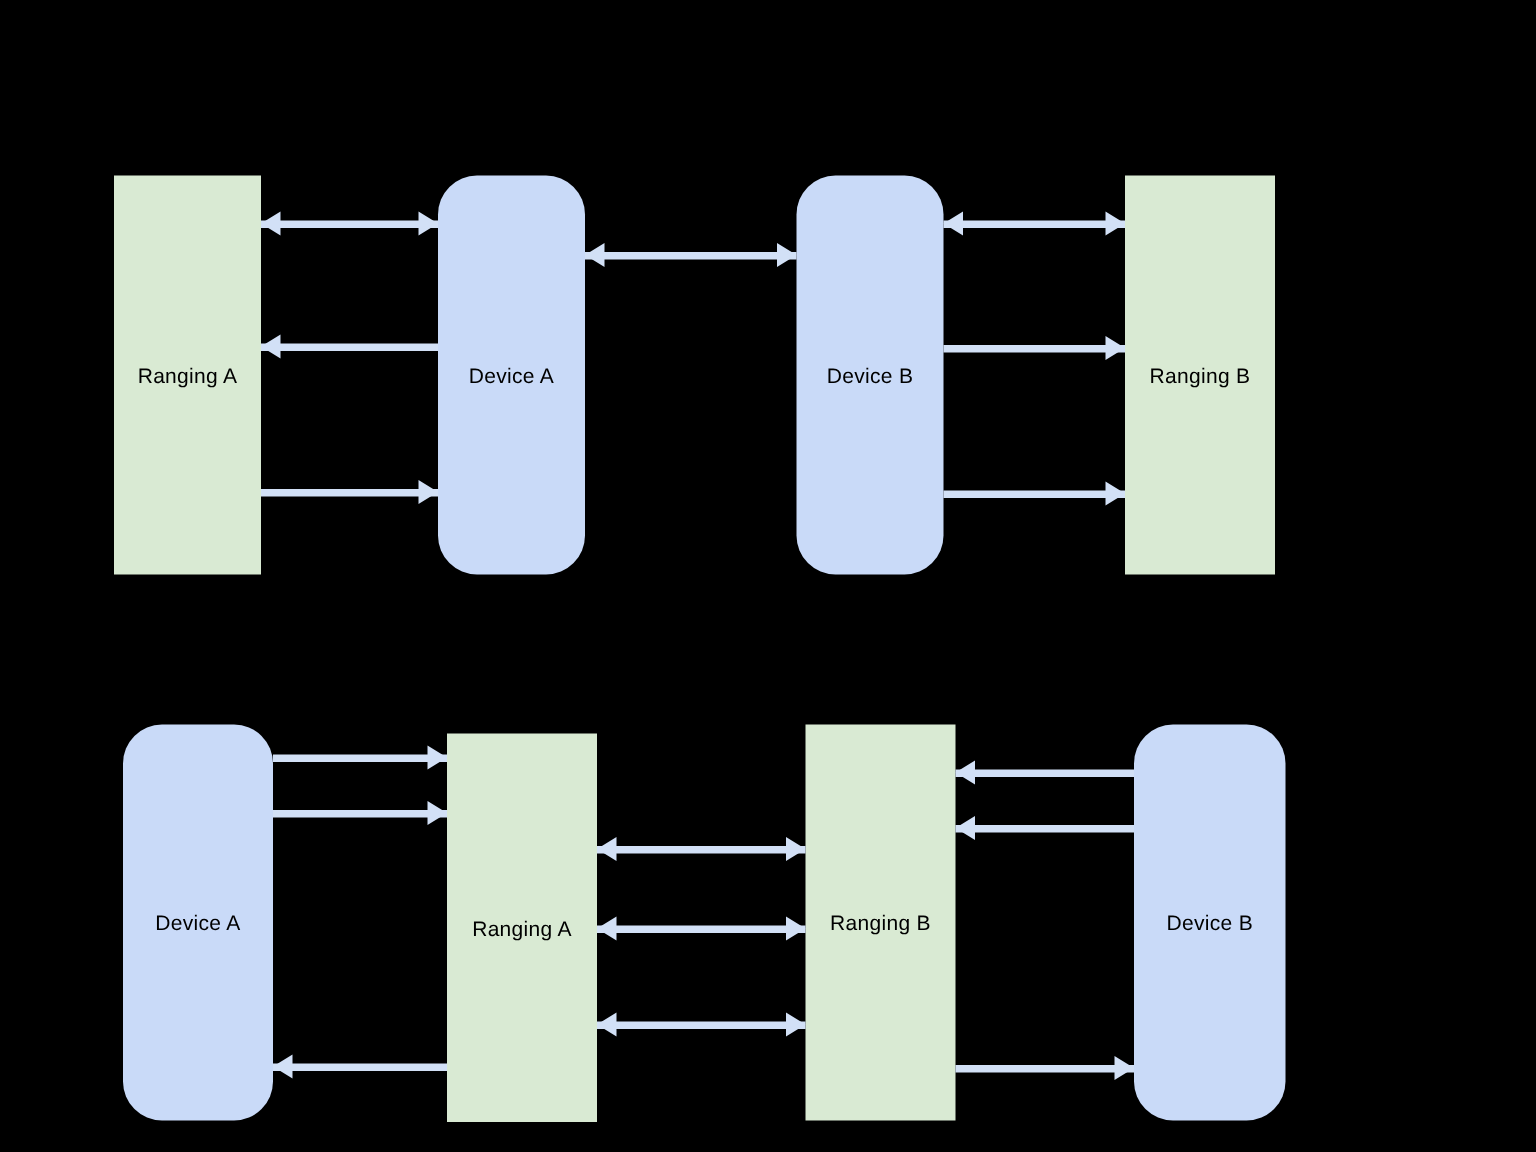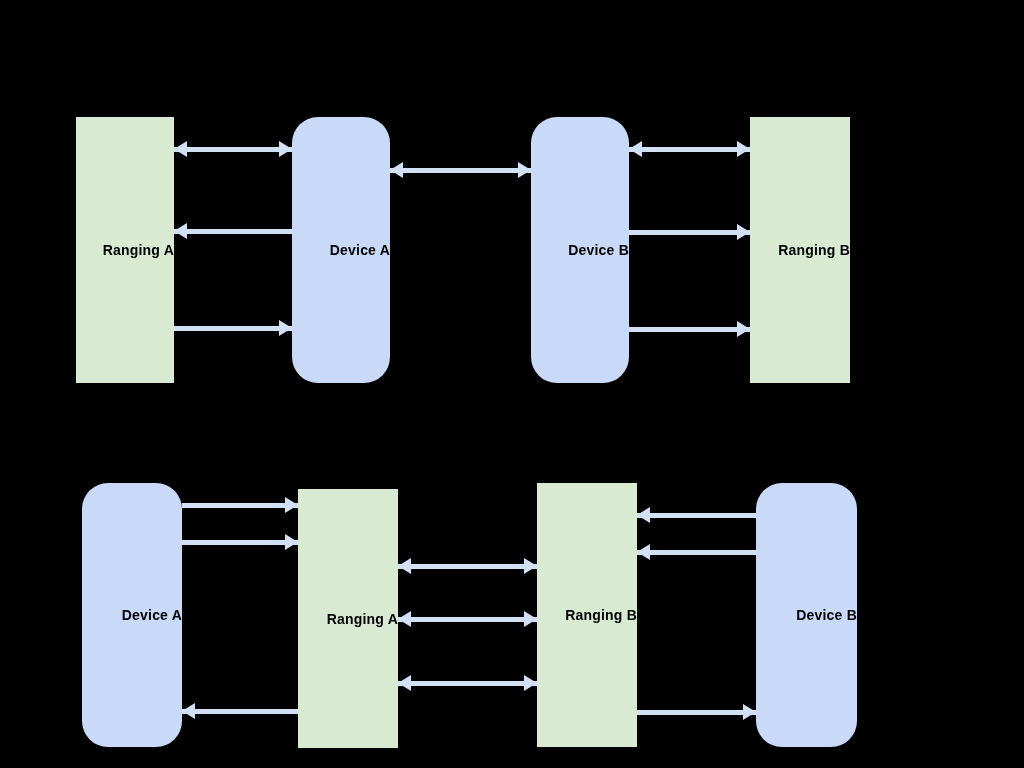--- a/index.html
+++ b/index.html
@@ -9,22 +9,22 @@
     font-family: "Liberation Sans", sans-serif;
   }
   .canvas {
     position: relative;
     width: 1024px; height: 768px;
     background: var(--bg, #000);
     overflow: hidden;
   }
   .box {
     position: absolute;
-    display: flex; align-items: center; justify-content: flex-end;
-    font-weight: bold; font-size: 14px;
+    display: flex; align-items: center; justify-content: center;
+    font-weight: normal; font-size: 14px;
     color: var(--label-text, #000);
     text-align: center;
     letter-spacing: 0.2px;
   }
   .box.ranging { background: var(--ranging-fill, #d9ead3); }
   .box.device  { background: var(--device-fill, #c9daf8); border-radius: 26px; }
   .arrow {
     position: absolute;
     height: 5px;
     background: var(--arrow, #d2e0f6);

